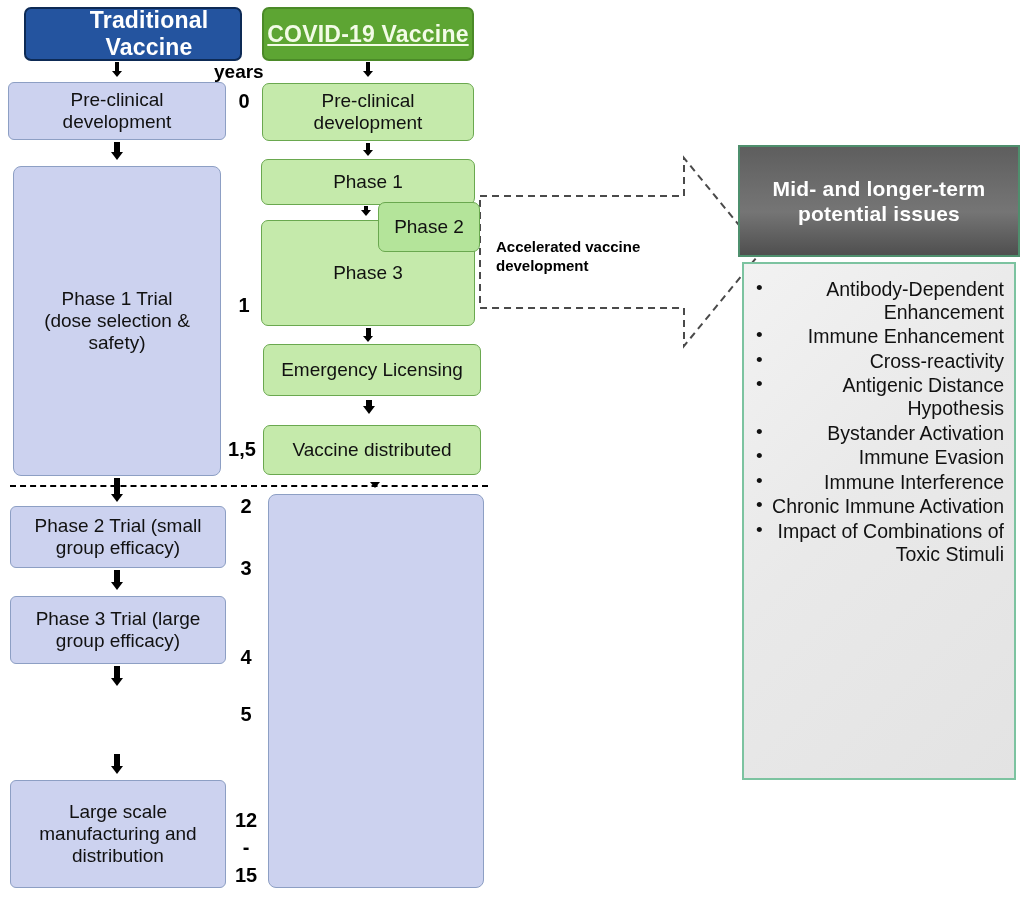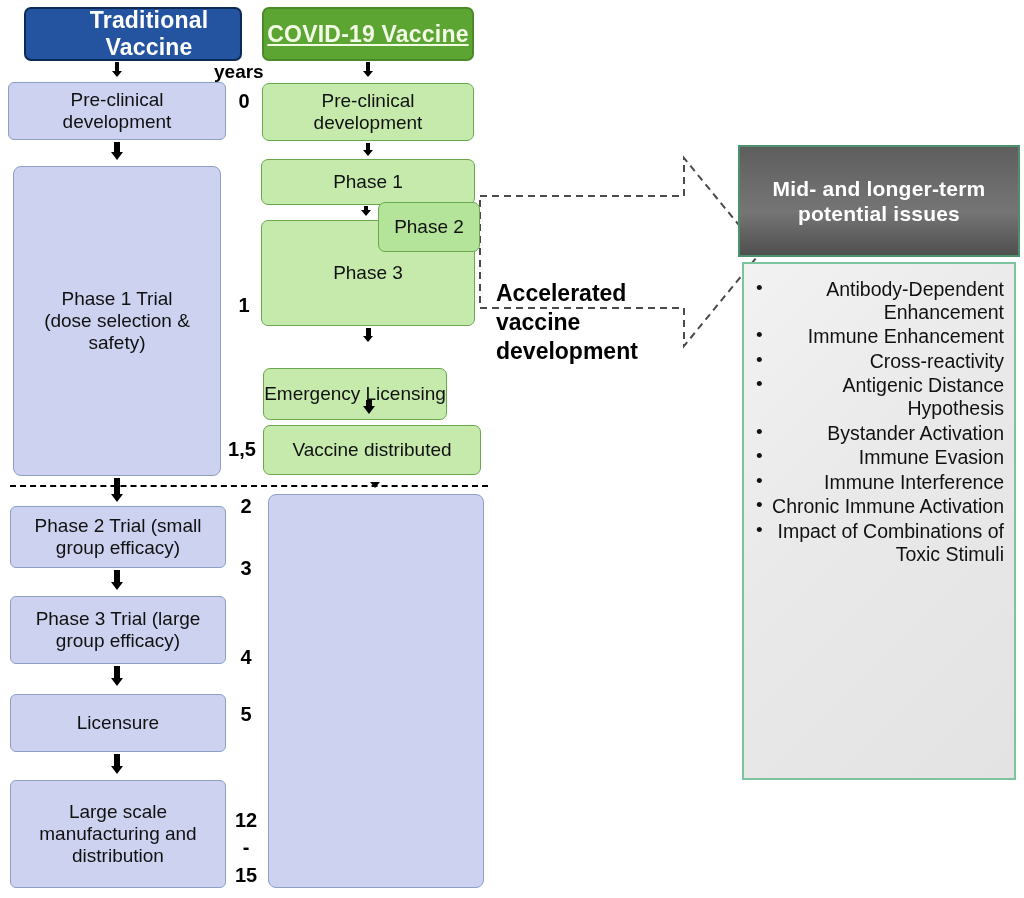--- a/index.html
+++ b/index.html
@@ -96,25 +96,24 @@
   .dash-line{
     position:absolute;
     border-top:2.5px dashed #000;
   }
 
   
   .accel-wrap{position:absolute;}
   .accel-label{
     position:absolute;
     font-weight:bold;
-    font-size:23px;
+    font-size:15px;
     color:#000;
     line-height:1.25;
     text-align:left;
-    margin-top:41px;
   }
 
   
   .panel-header{
     position:absolute;
     box-sizing:border-box;
     background:linear-gradient(180deg,#5e5e5e 0%,#6e6e6e 40%,#757575 60%,#4f4f4f 100%);
     border:2.5px solid #4e8f6d;
     color:#ffffff;
     font-weight:bold;
@@ -179,36 +178,35 @@
   <div class="box blue-box round" style="left:13px;top:166px;width:208px;height:310px;white-space:pre-line;">Phase 1 Trial
 (dose selection &amp;
 safety)</div>
 
   <div class="box blue-box" style="left:10px;top:506px;width:216px;height:62px;white-space:pre-line;">Phase 2 Trial (small
 group efficacy)</div>
 
   <div class="box blue-box" style="left:10px;top:596px;width:216px;height:68px;white-space:pre-line;text-align:center;">Phase 3 Trial (large
 group efficacy)</div>
 
-  <div class="box blue-box" style="left:10px;top:694px;width:216px;height:58px;white-space:pre-line;">Licensure</div>
 
   <div class="box blue-box" style="left:10px;top:780px;width:216px;height:108px;white-space:pre-line;">Large scale
 manufacturing and
 distribution</div>
 
   <div class="box green-box" style="left:262px;top:83px;width:212px;height:58px;white-space:pre-line;">Pre-clinical
 development</div>
 
   <div class="box green-box" style="left:261px;top:159px;width:214px;height:46px;">Phase 1</div>
 
   <div class="box green-box" style="left:261px;top:220px;width:214px;height:106px;">Phase 3</div>
 
   <div class="box green-box darker" style="left:378px;top:202px;width:102px;height:50px;z-index:5;">Phase 2</div>
 
-  <div class="box green-box" style="left:263px;top:344px;width:184px;height:52px;margin-top:24px;">Emergency Licensing</div>
+  <div class="box green-box" style="left:263px;top:344px;width:218px;height:52px;">Emergency Licensing</div>
 
   <div class="box green-box" style="left:263px;top:425px;width:218px;height:50px;">Vaccine distributed</div>
 
   <div class="box blue-box round" style="left:268px;top:494px;width:216px;height:394px;"></div>
 
   <div>
     <div class="arrow-stem" style="left:115px;top:62px;width:4px;height:10px;"></div>
     <div class="arrow-head small" style="left:112px;top:71px;"></div>
   </div>
   <div>

